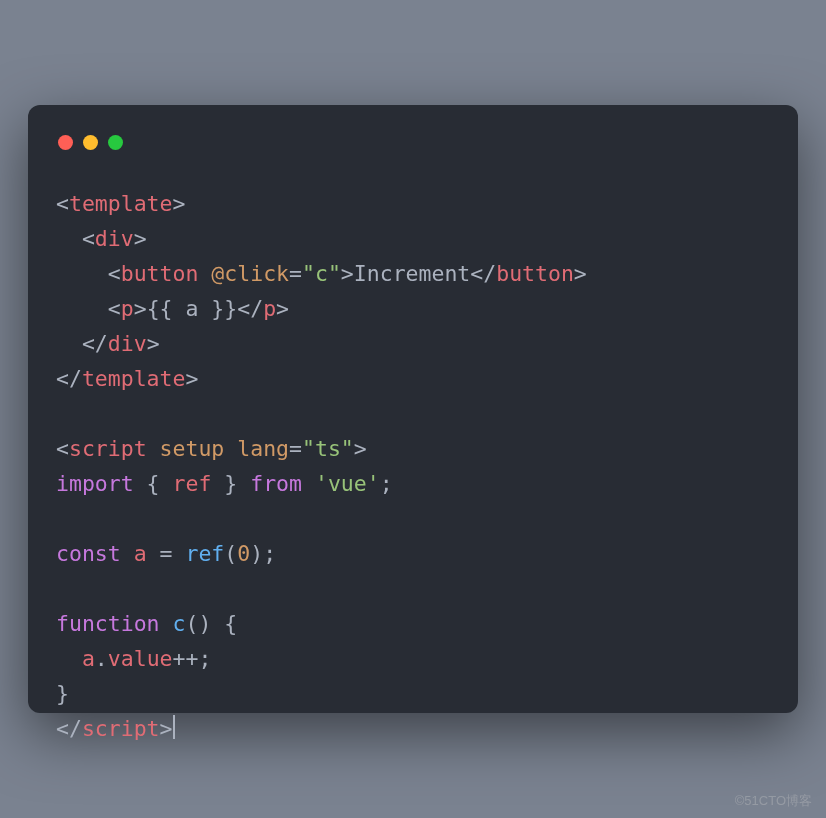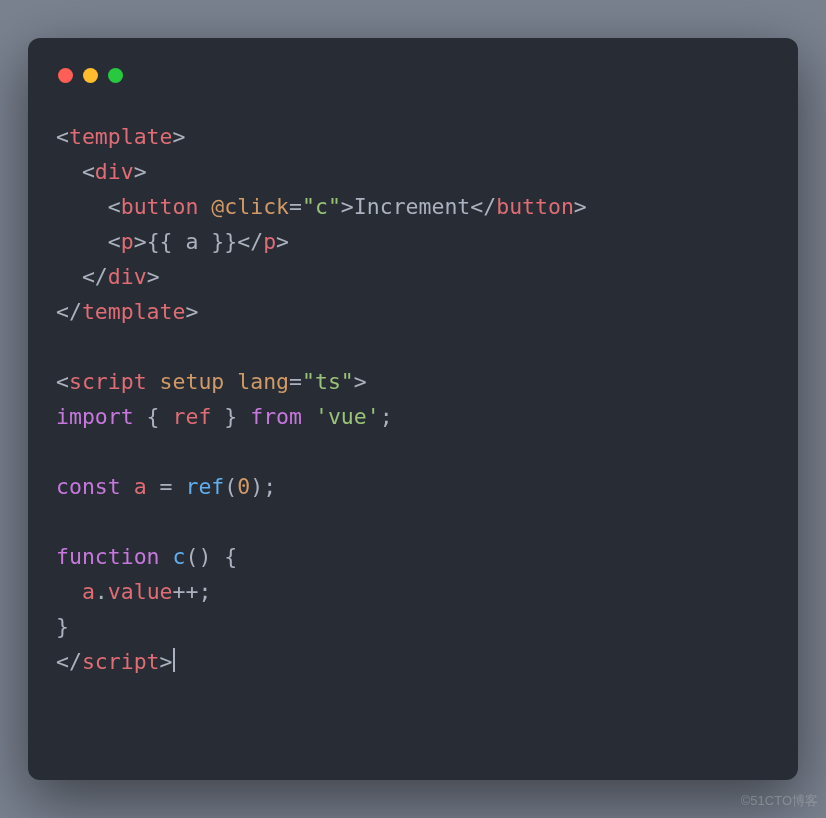--- a/index.html
+++ b/index.html
@@ -13,21 +13,21 @@
       height: 818px;
       background: #7a8290;
       display: flex;
       align-items: center;
       justify-content: center;
       font-family: 'Menlo', 'Monaco', 'Consolas', monospace;
     }
     
     .window {
       width: 770px;
-      height: 742px;
+      height: 608px;
       background: #282c34;
       border-radius: 12px;
       box-shadow: 0 20px 60px rgba(0,0,0,0.5);
       padding: 24px 28px;
       position: relative;
     }
     
     .traffic-lights {
       display: flex;
       gap: 10px;
@@ -67,21 +67,21 @@
       width: 2px;
       height: 24px;
       background: #abb2bf;
       vertical-align: text-bottom;
       margin-bottom: 2px;
     }
     
     .watermark {
       position: absolute;
       bottom: 8px;
-      right: 8px;
+      right: 14px;
       color: rgba(200,200,200,0.35);
       font-size: 13px;
       font-family: sans-serif;
     }
   </style>
 </head>
 <body>
 
 <div class="window">
   <div class="traffic-lights">

